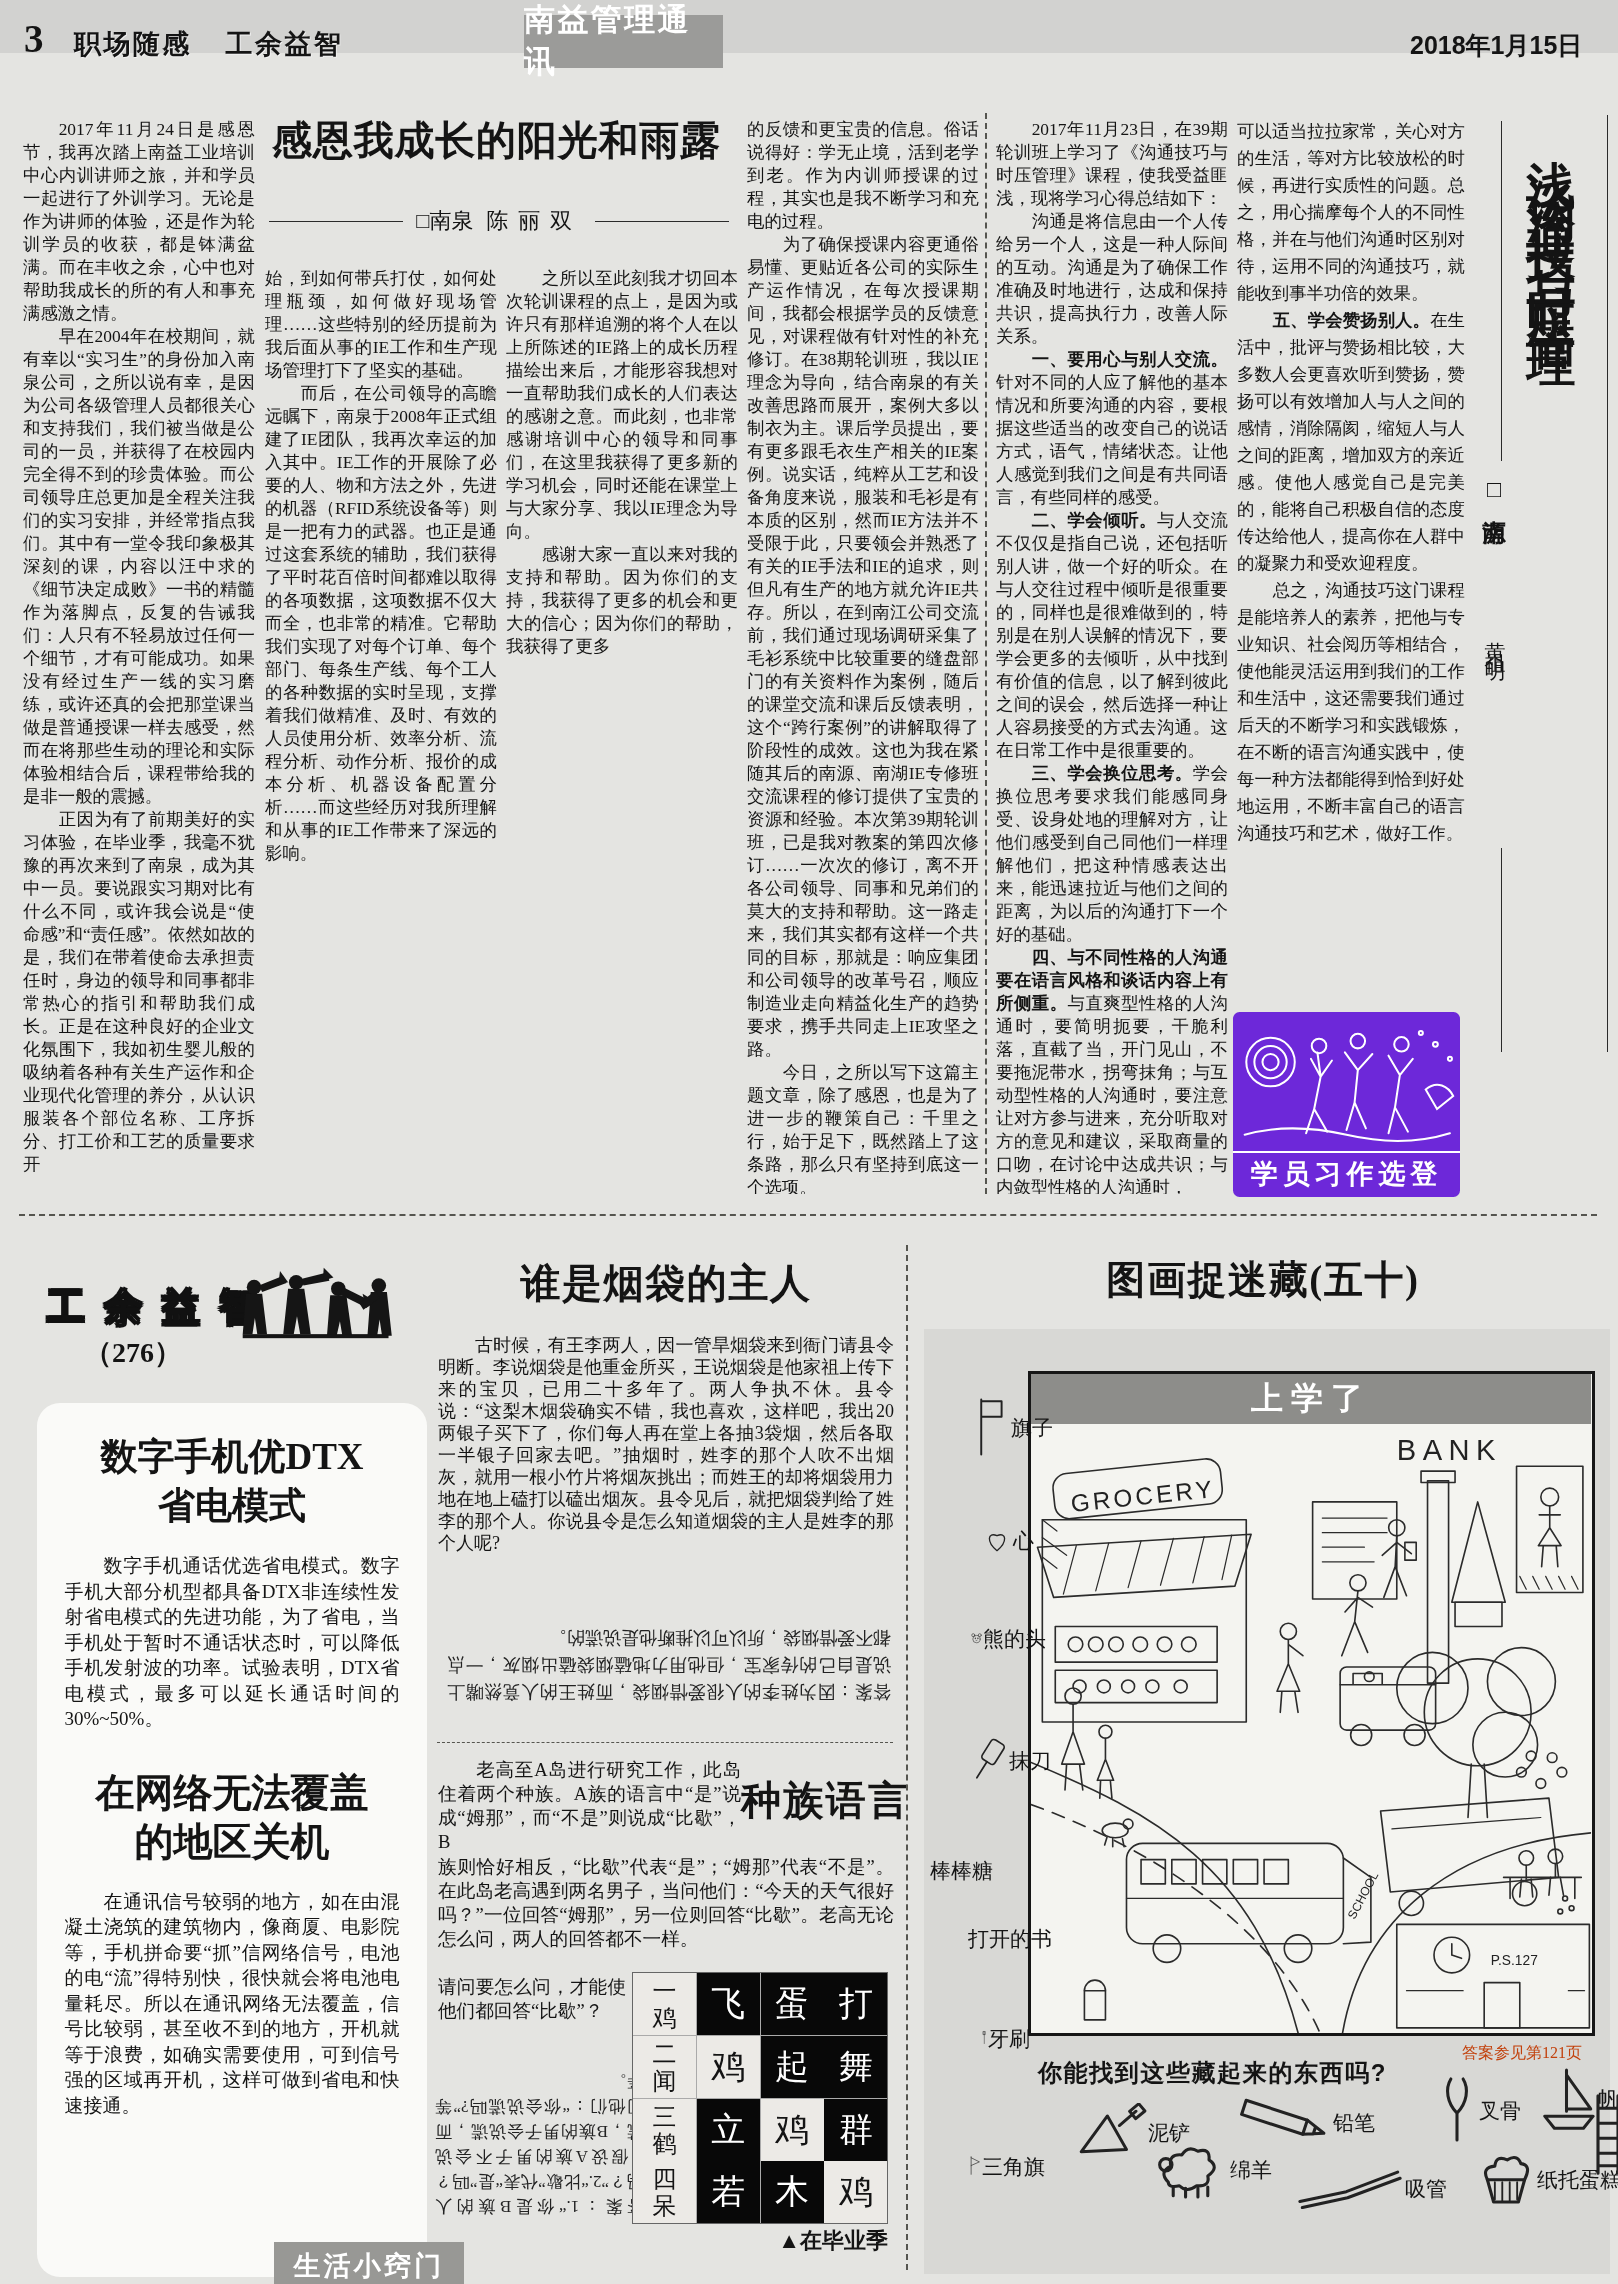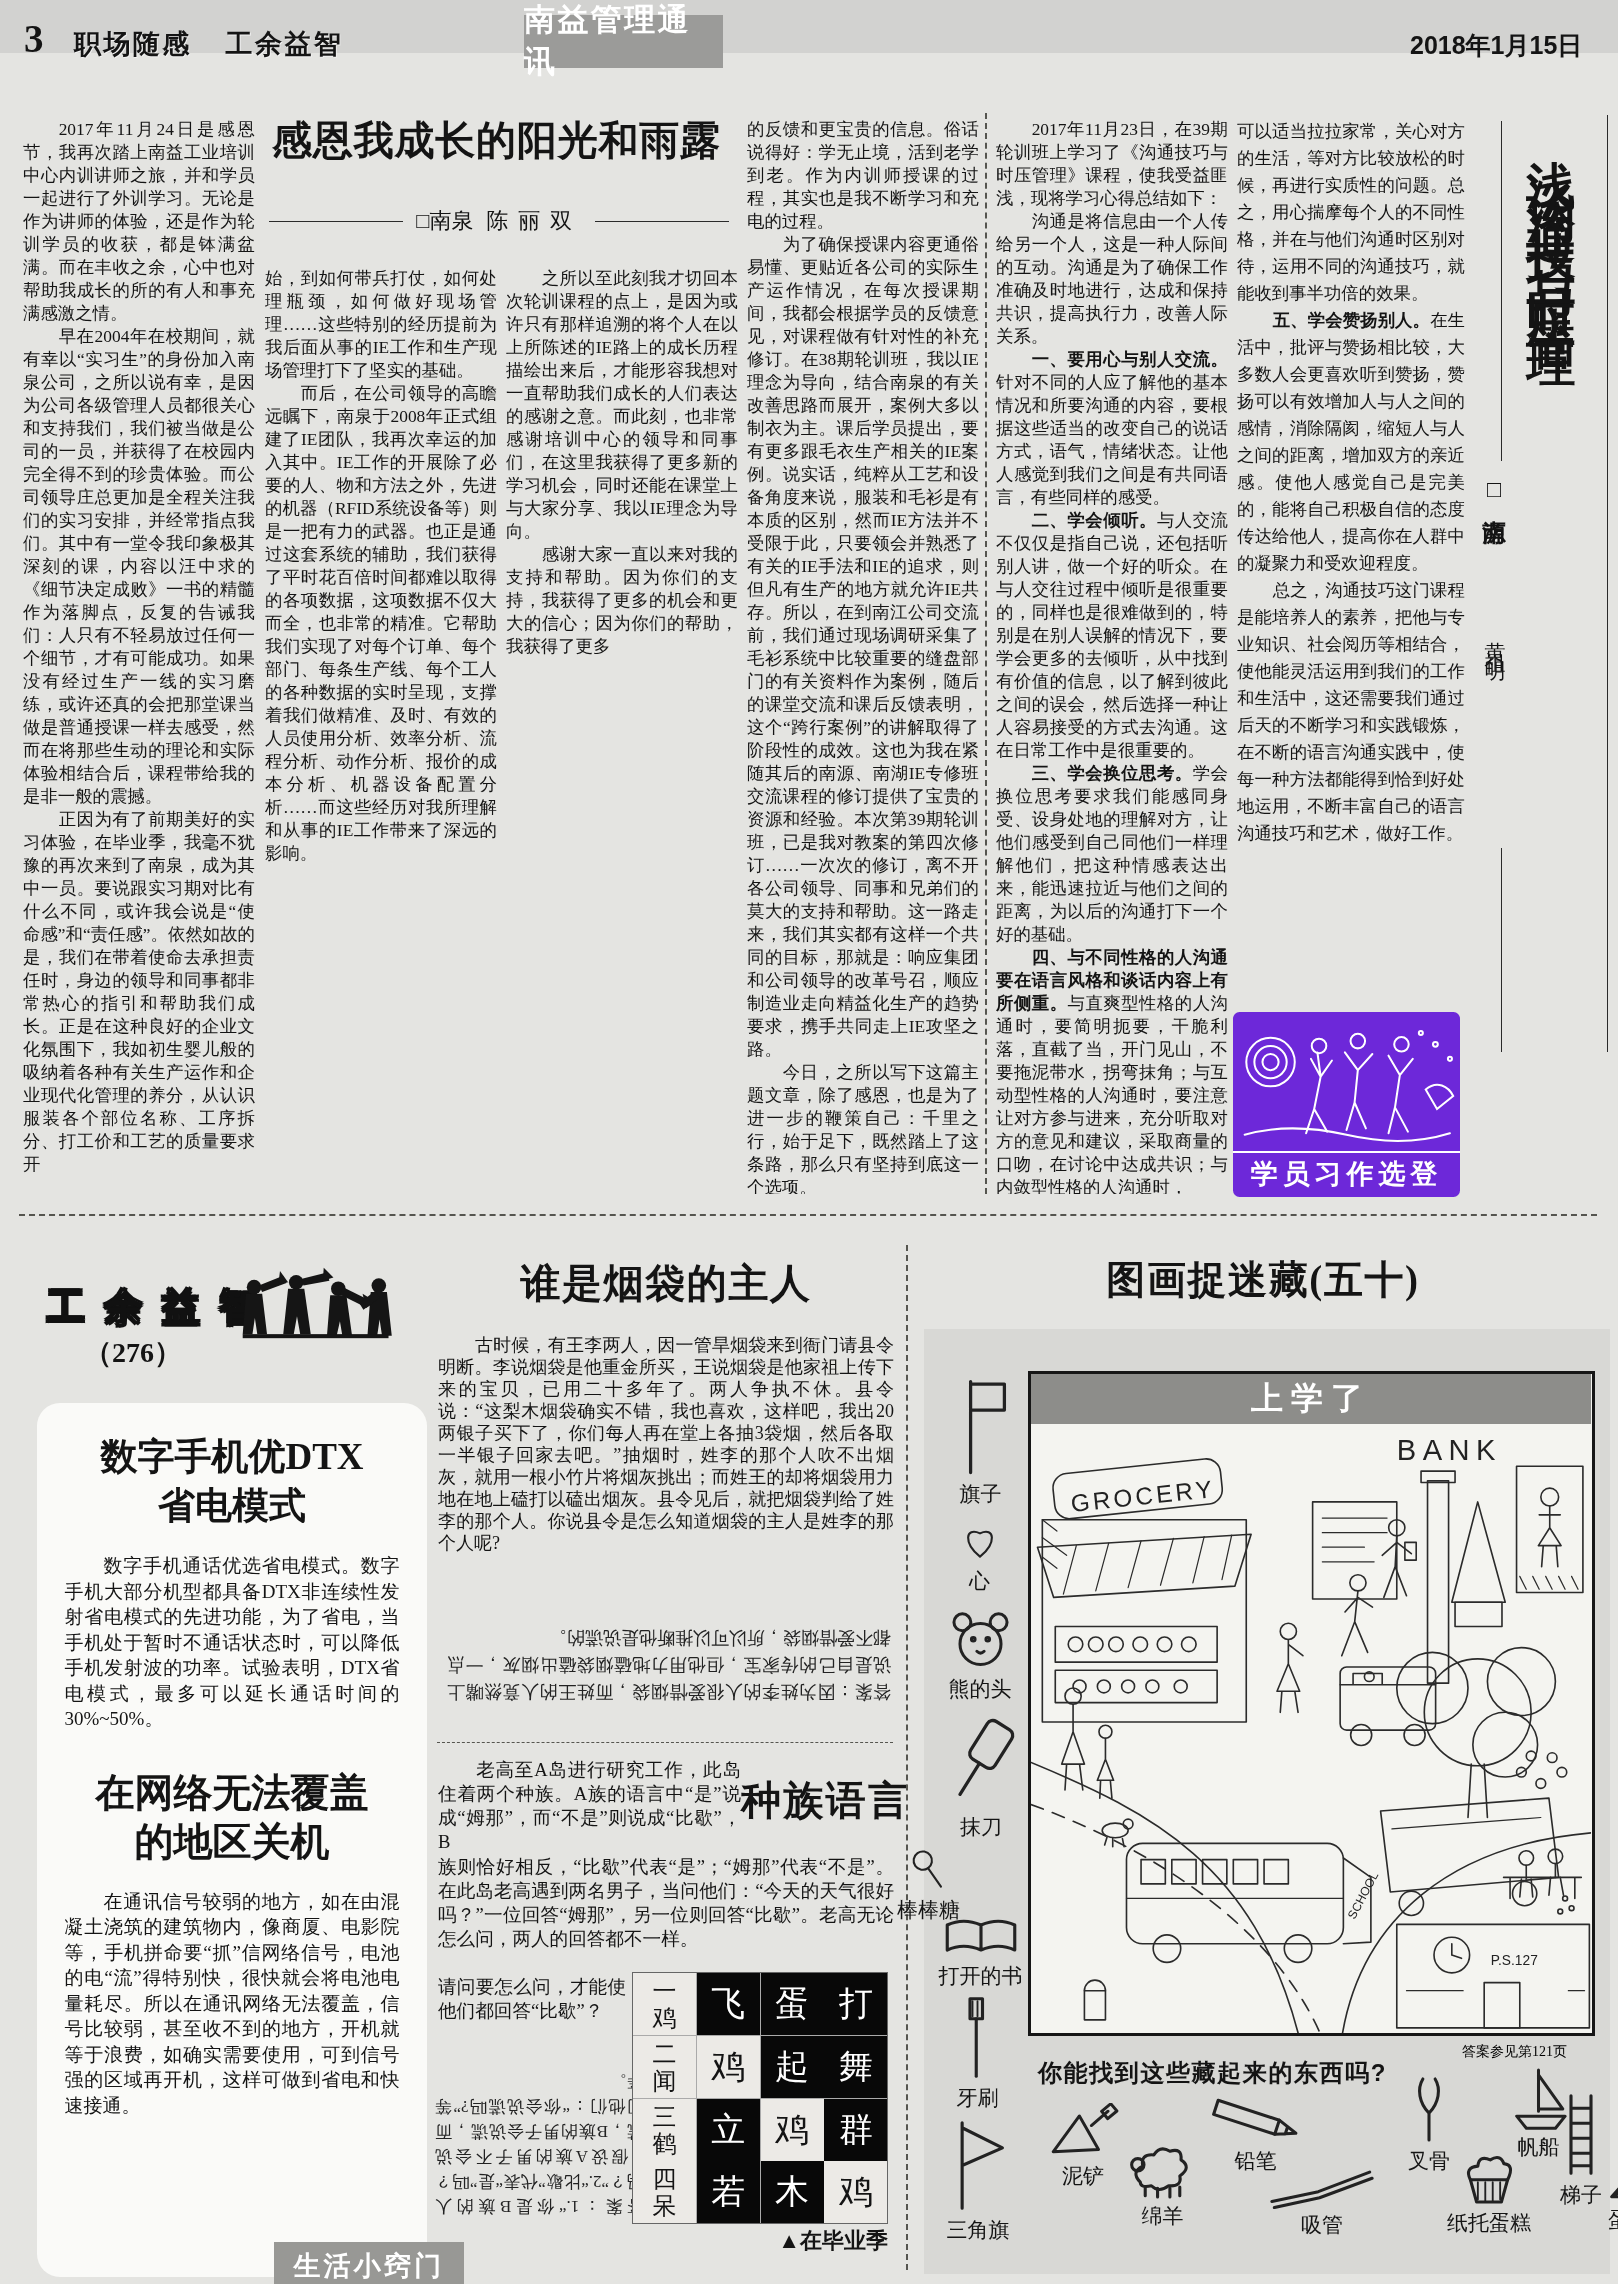--- a/index.html
+++ b/index.html
@@ -83,23 +83,23 @@
   .grid-cap{position:absolute;left:632px;top:2226px;width:256px;text-align:right;font-size:22px;font-weight:700;
             font-family:"Liberation Sans",sans-serif;}
   
   .hp-title{position:absolute;left:915px;top:1253px;width:696px;text-align:center;font-size:39px;font-weight:800;letter-spacing:1.6px;}
   .hp-panel{position:absolute;left:924px;top:1329px;width:686px;height:945px;background:#d8d8d5;}
   .hp-frame{position:absolute;left:1028px;top:1371px;width:567px;height:665px;border:3.2px solid #161616;background:#f4f4f0;box-sizing:border-box;}
   .hp-banner{position:absolute;left:1031px;top:1374px;width:560px;height:50px;background:#8d8d8a;color:#fff;font-size:32px;
              font-weight:700;display:flex;align-items:center;justify-content:center;letter-spacing:8px;
              font-family:"Liberation Sans",sans-serif;}
   .hp-scene{position:absolute;left:1031px;top:1424px;width:560px;height:609px;}
-  .hp-note{position:absolute;left:1462px;top:2043px;font-size:14px;color:#000000;}
+  .hp-note{position:absolute;left:1462px;top:2043px;font-size:16px;color:#c2410c;}
   .hp-q{position:absolute;left:1038px;top:2057px;font-size:24px;font-weight:800;font-family:"Liberation Sans",sans-serif;letter-spacing:1.6px;}
-  .hp-item{position:absolute;display:flex;flex-direction:column;align-items:center;}
+  .hp-item{position:absolute;display:flex;align-items:center;margin-left:28px;}
   .hp-item .lab{font-size:21px;margin-top:2.4px;white-space:nowrap;font-family:"Liberation Sans",sans-serif;}
   .ic{stroke:#222;stroke-width:2.5;fill:none;stroke-linecap:round;stroke-linejoin:round;}
   .scene-stroke{stroke:#2b2b2b;stroke-width:2;fill:none;stroke-linecap:round;stroke-linejoin:round;}
   .scene-text{font-family:"Liberation Sans",sans-serif;fill:#222;stroke:none;}
 </style>
 </head>
 <body>
 
 <div class="page">
 

